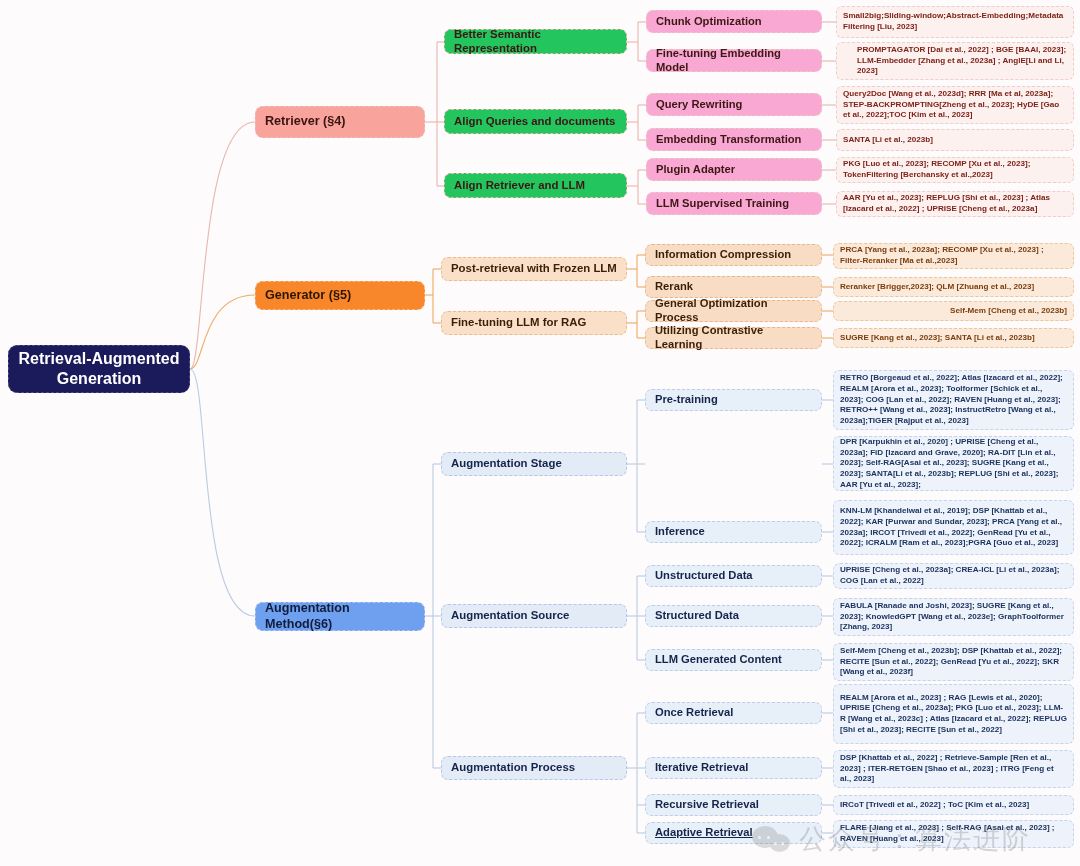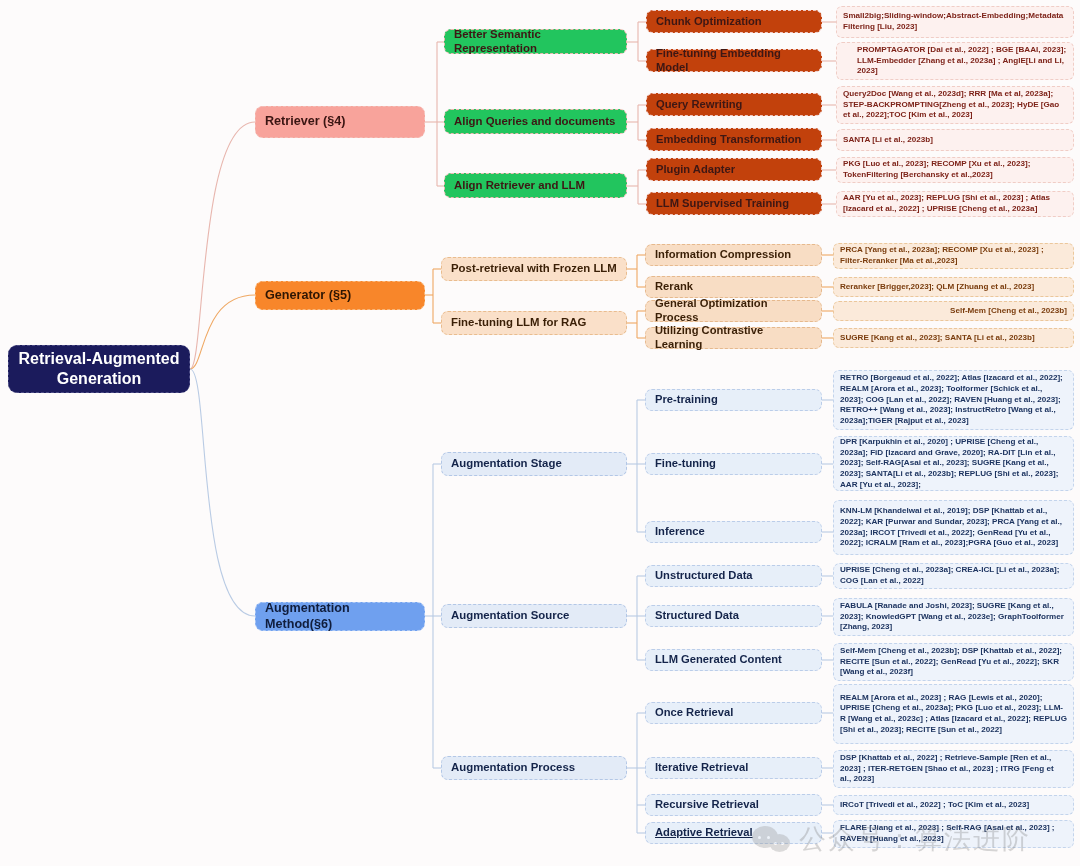--- a/index.html
+++ b/index.html
@@ -28,21 +28,21 @@
   .l1.blue{background:#6fa0ef;color:#101d3c;border:1.3px dashed #a9c6f5;}
 
   
   .l2{font-weight:bold;font-size:11.4px;border-radius:7px;}
   .l2.red{background:#22c55e;color:#3d1714;border:1.1px dashed #edb9b2;align-items:center;}
   .l2.orange{background:#fae0c9;color:#3a1f06;border:1.1px dashed #e9bc8e;}
   .l2.blue{background:#e3ebf7;color:#14244a;border:1.1px dashed #b3c7e6;}
 
   
   .l3{font-weight:bold;font-size:11.2px;border-radius:7px;}
-  .l3.red{background:#c2410c;color:#3d1714;border:1.1px dashed #efc7c1;}
+  .l3.red{background:#f9a8d4;color:#3d1714;border:1.1px dashed #efc7c1;}
   .l3.orange{background:#f7dcc2;color:#3a1f06;border:1.1px dashed #e5b徐;}
   .l3.orange{background:#f8ddc4;color:#3a1f06;border:1.1px dashed #e6b98d;}
   .l3.blue{background:#e7eff9;color:#14244a;border:1.1px dashed #bbcde9;}
 
   
   .cite{font-size:8.1px;font-weight:600;line-height:1.32;border-radius:6px;
         padding:4px 6px;align-items:center;}
   .cite.red{background:#fdf1ef;color:#7d2218;border:1px dashed #f0cdc6;}
   .cite.orange{background:#fbeada;color:#7a3c0d;border:1px dashed #ebc79b;}
   .cite.blue{background:#eef3fb;color:#1d3460;border:1px dashed #c3d4ec;}
@@ -224,23 +224,20 @@
   <div class="node l3 orange" style="left:645px;top:300px;width:177px;height:22px;">
     <span>General Optimization Process</span>
   </div>
   <div class="node l3 orange" style="left:645px;top:327px;width:177px;height:22px;">
     <span>Utilizing Contrastive Learning</span>
   </div>
 
   <div class="node l3 blue" style="left:645px;top:389px;width:177px;height:22px;">
     <span>Pre-training</span>
   </div>
-  <div class="node l3 blue" style="left:645px;top:453px;width:177px;height:22px;">
-    <span>Fine-tuning</span>
-  </div>
   <div class="node l3 blue" style="left:645px;top:521px;width:177px;height:22px;">
     <span>Inference</span>
   </div>
 
   <div class="node l3 blue" style="left:645px;top:565px;width:177px;height:22px;">
     <span>Unstructured Data</span>
   </div>
   <div class="node l3 blue" style="left:645px;top:605px;width:177px;height:22px;">
     <span>Structured Data</span>
   </div>

